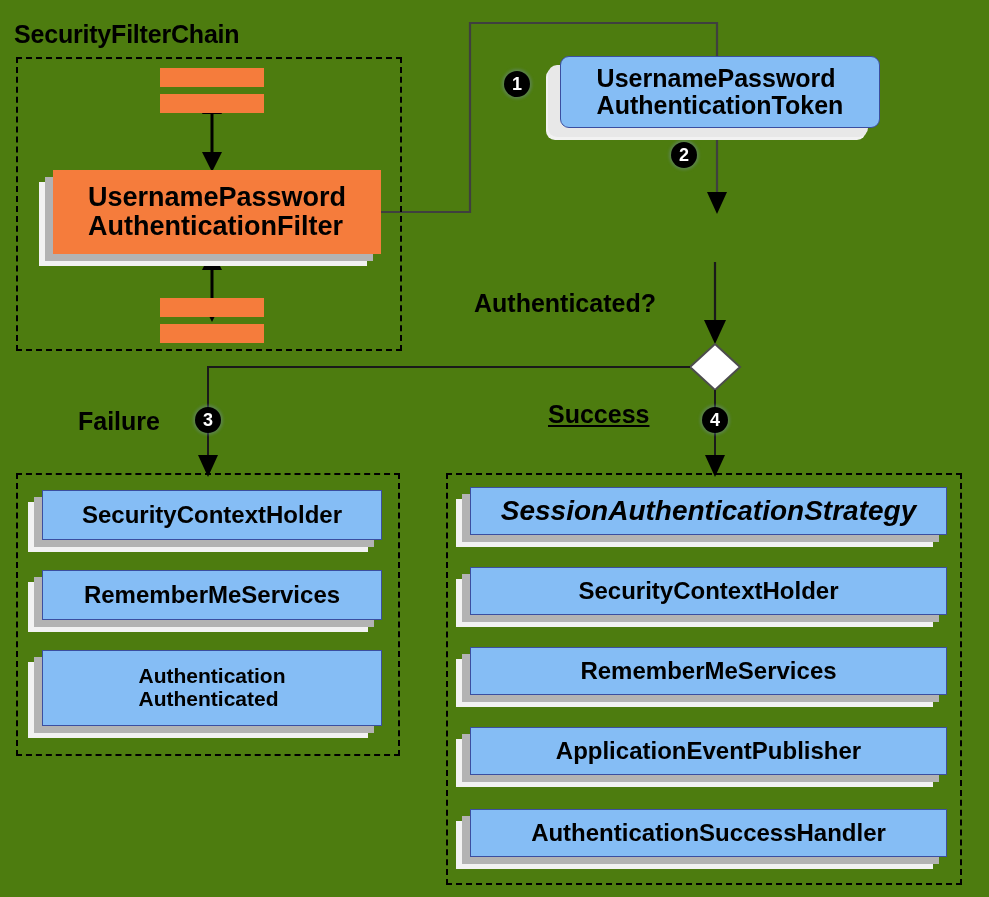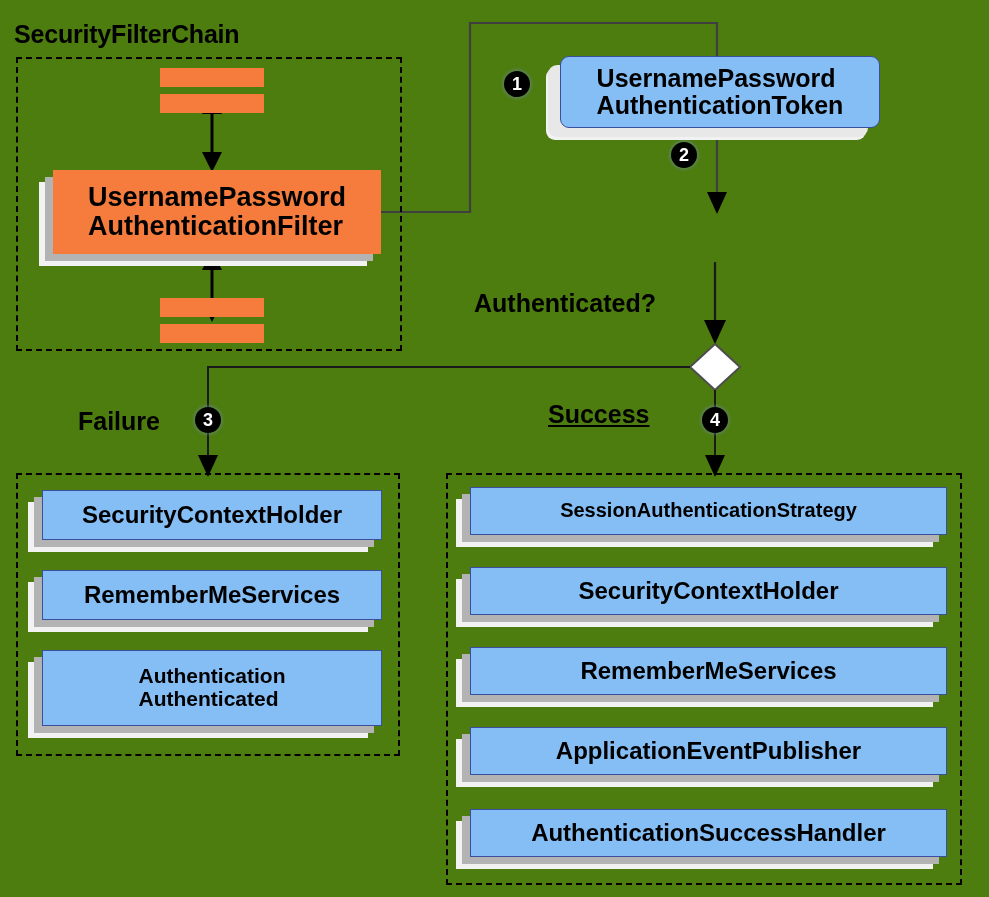--- a/index.html
+++ b/index.html
@@ -264,21 +264,21 @@
         <span>Authenticated</span>
       </span>
     </div>
   </div>
 
   <div class="dashed-group" style="left:446px; top:473px; width:516px; height:412px;"></div>
 
   <div class="plate blue" style="left:470px; top:487px; width:477px; height:48px;">
     <div class="shadow-far"></div>
     <div class="shadow-near"></div>
-    <div class="face" style="font-size:20px;">SessionAuthenticationStrategy</div>
+    <div class="face" style="font-size:28px;font-style:italic;">SessionAuthenticationStrategy</div>
   </div>
 
   <div class="plate blue" style="left:470px; top:567px; width:477px; height:48px;">
     <div class="shadow-far"></div>
     <div class="shadow-near"></div>
     <div class="face" style="font-size:24px;">SecurityContextHolder</div>
   </div>
 
   <div class="plate blue" style="left:470px; top:647px; width:477px; height:48px;">
     <div class="shadow-far"></div>

